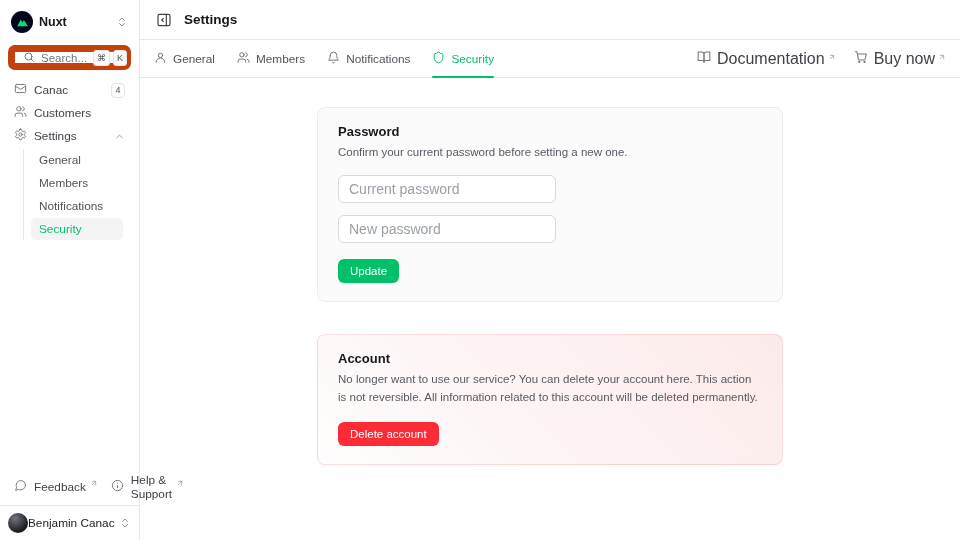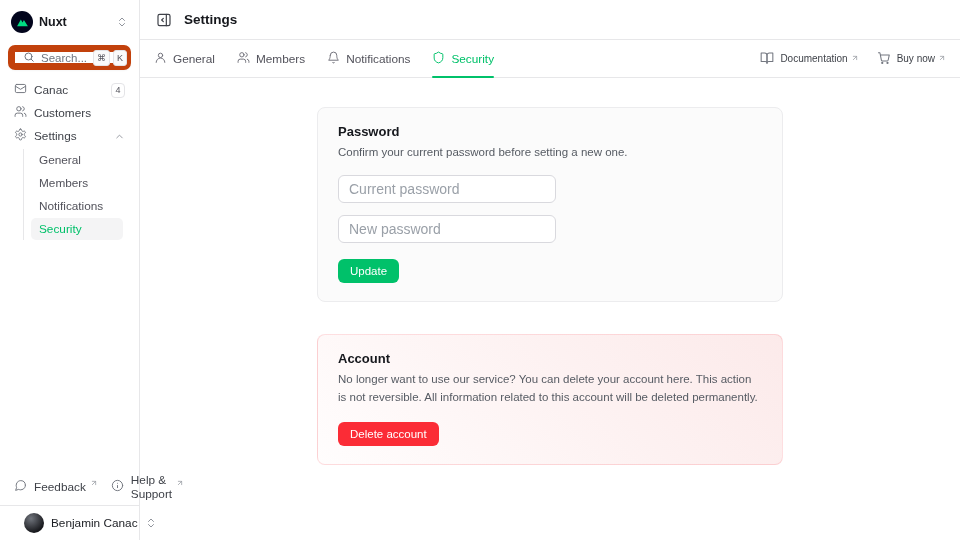--- a/index.html
+++ b/index.html
@@ -27,39 +27,39 @@
     font-size:11.8px; color:#3f4249; cursor:pointer; }
   .nav-item .lbl { flex:1; }
   .nav-item .ic { color:#737780; }
   .badge { font-size:9px; border:1px solid #e4e4e7; border-radius:4px; padding:0 3.5px; color:#52525b; line-height:13px; background:#fff; }
   .children { margin:1px 8px 0 15px; border-left:1px solid #e7e7e9; padding-left:7px; display:flex; flex-direction:column; gap:1px; }
   .child { display:flex; align-items:center; height:22px; padding:0 8px; border-radius:5px; font-size:11.8px; color:#52525b; cursor:pointer; }
   .child.active { background:#f4f4f5; color:#00c16a; }
   .spacer { flex:1; }
   .footer-nav { padding:0 8px 7px; display:flex; flex-direction:row; gap:1px; }
   .ext { color:#9ca0a6; align-self:flex-start; margin-top:3px; margin-left:-3px; display:flex; }
-  .user-row { border-top:1px solid #e7e7e9; padding:7px 24px; display:flex; align-items:center; gap:7px; cursor:pointer; }
+  .user-row { border-top:1px solid #e7e7e9; padding:7px 8px; display:flex; align-items:center; cursor:pointer; }
   .avatar { width:20px; height:20px; border-radius:50%; flex:none;
     background:radial-gradient(circle at 35% 28%, #70747c, #17181c 72%); }
   .user-name { flex:1; font-size:11.8px; font-weight:500; color:#1b1d22; white-space:nowrap; }
 
   
   main { flex:1; display:flex; flex-direction:column; min-width:0; }
   .topbar { height:40px; min-height:40px; border-bottom:1px solid #e7e7e9; display:flex; align-items:center; gap:10px; padding:0 14px; }
   .collapse-btn { background:none; border:none; padding:2px; display:flex; color:#3f4249; cursor:pointer; }
   .page-title { font-size:13.5px; font-weight:700; color:#16181d; margin:0; }
 
   .tabbar { height:38px; min-height:38px; border-bottom:1px solid #e7e7e9; display:flex; align-items:center; justify-content:space-between; padding:0 14px; }
   .tabs { display:flex; align-items:stretch; gap:22px; height:100%; }
   .tab { position:relative; display:flex; align-items:center; gap:6px; font-size:11.8px; color:#52525b; cursor:pointer; }
   .tab .ic { color:#71717a; }
   .tab.active, .tab.active .ic { color:#00c16a; }
   .tab.active::after { content:""; position:absolute; left:0; right:0; bottom:-1px; height:2px; background:#00c16a; border-radius:2px; }
   .tab-links { display:flex; gap:18px; align-items:center; }
-  .tlink { display:flex; align-items:center; gap:6px; font-size:10px; color:#3f4249; cursor:pointer; }
+  .tlink { display:flex; align-items:center; gap:6px; font-size:16px; color:#3f4249; cursor:pointer; }
   .tlink .ic { color:#737780; }
 
   .content { flex:1; overflow:auto; padding:29px 0 20px; }
   .col { width:466px; margin:0 auto; }
   .card { border-radius:8px; padding:16px 20px 18px; }
   .card.password { background:#fbfbfb; border:1px solid #ececee; }
   .card.account { margin-top:32px; border:1px solid rgba(251,44,54,.14);
     background:linear-gradient(45deg,#fffdfd 0%,#fdf1f1 60%,#fceaea 100%); }
   .card-title { font-size:13px; font-weight:700; color:#16181d; }
   .card-desc { font-size:11.5px; color:#565b63; margin-top:5px; line-height:1.5; }

